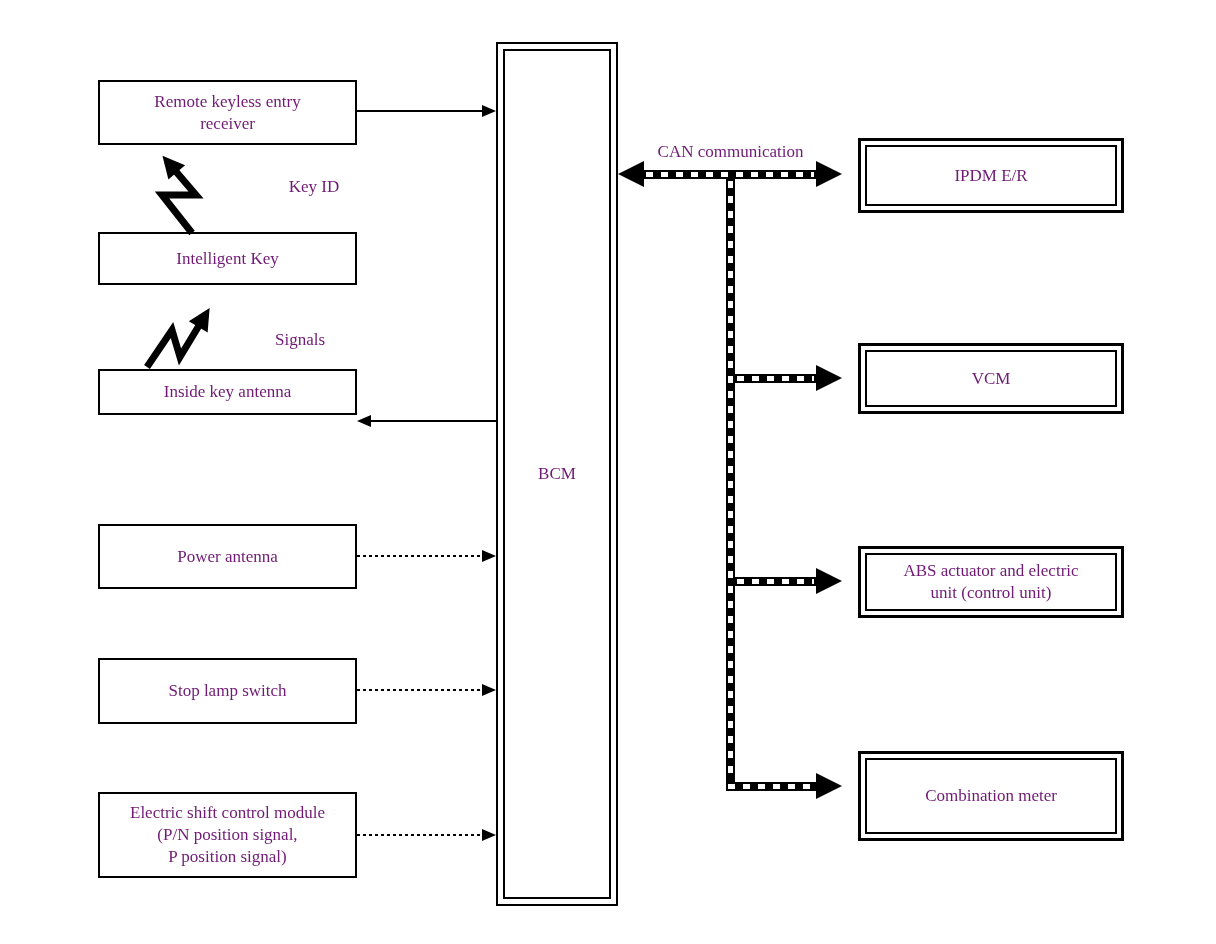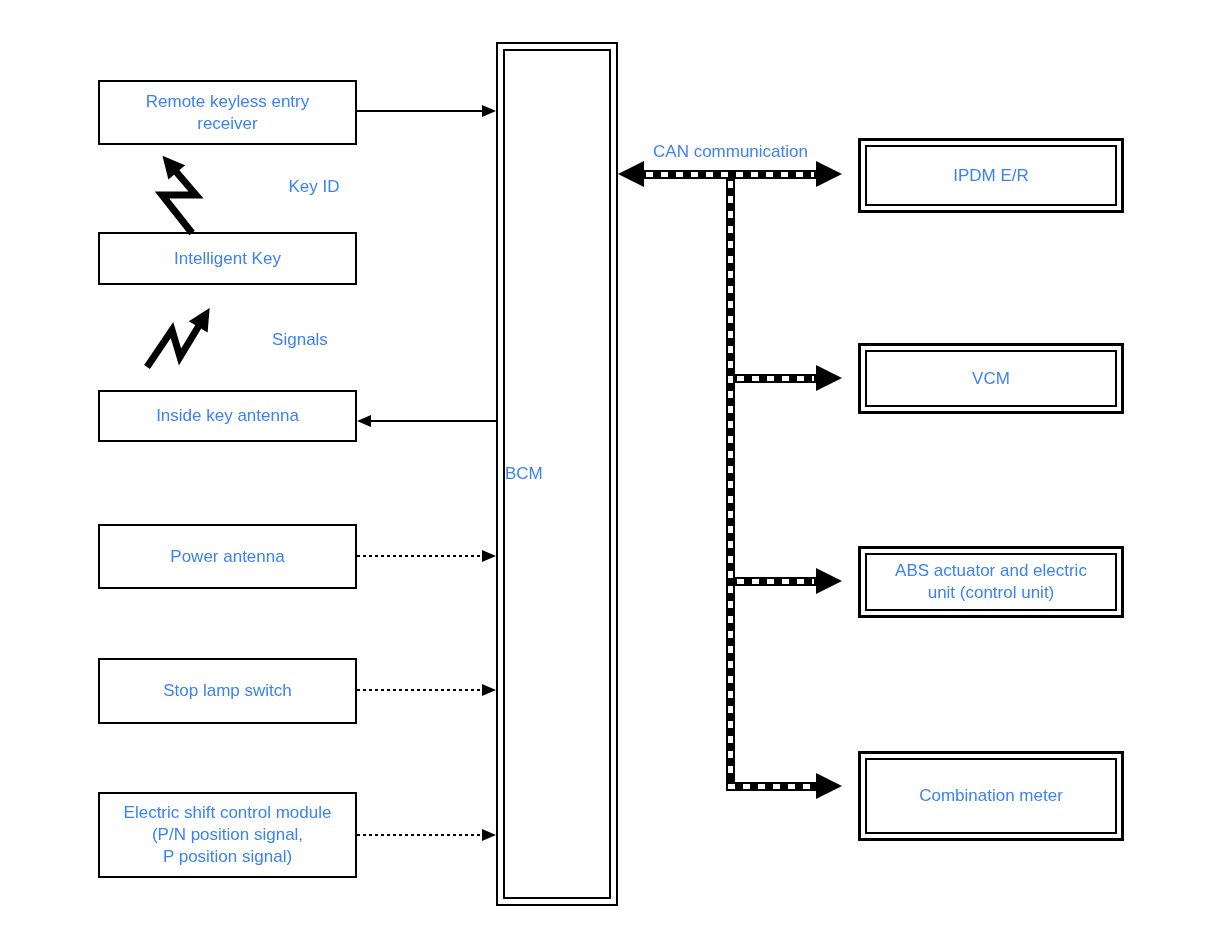--- a/index.html
+++ b/index.html
@@ -1,42 +1,42 @@
 <!DOCTYPE html>
 <html><head>
 <meta charset="utf-8">
 <style>
   html,body{margin:0;padding:0;background:#ffffff;}
   .canvas{
     position:relative;width:1216px;height:944px;background:#ffffff;
-    font-family:Liberation Sans, sans-serif;color:#3b82f6;overflow:hidden;
+    font-family:Liberation Serif, serif;color:#701a75;overflow:hidden;
   }
   
   .lbox{
     position:absolute;left:98px;width:259px;box-sizing:border-box;
     border:2px solid #000;background:#fff;
     display:flex;align-items:center;justify-content:center;
     text-align:center;font-size:17px;line-height:22px;
   }
   .lbox span{white-space:pre-line;}
   #lb1{top:80px;height:65px}
   #lb2{top:232px;height:53px}
-  #lb3{top:390px;height:52px}
+  #lb3{top:369px;height:46px}
   #lb4{top:524px;height:65px}
   #lb5{top:658px;height:66px}
   #lb6{top:792px;height:86px}
 
   
   .bcm-outer{
     position:absolute;left:496px;top:42px;width:122px;height:864px;
     box-sizing:border-box;border:2px solid #000;background:#fff;
   }
   .bcm-inner{
     position:absolute;left:5px;top:5px;right:5px;bottom:5px;
-    border:2px solid #000;display:flex;align-items:center;justify-content:flex-start;
+    border:2px solid #000;display:flex;align-items:center;justify-content:center;
     font-size:17px;
   }
 
   
   .rbox{
     position:absolute;left:842px;width:266px;box-sizing:border-box;
     border:3px solid #000;background:#fff;margin-left:16px;
   }
   .rbox-inner{
     position:absolute;left:4px;top:4px;right:4px;bottom:4px;

